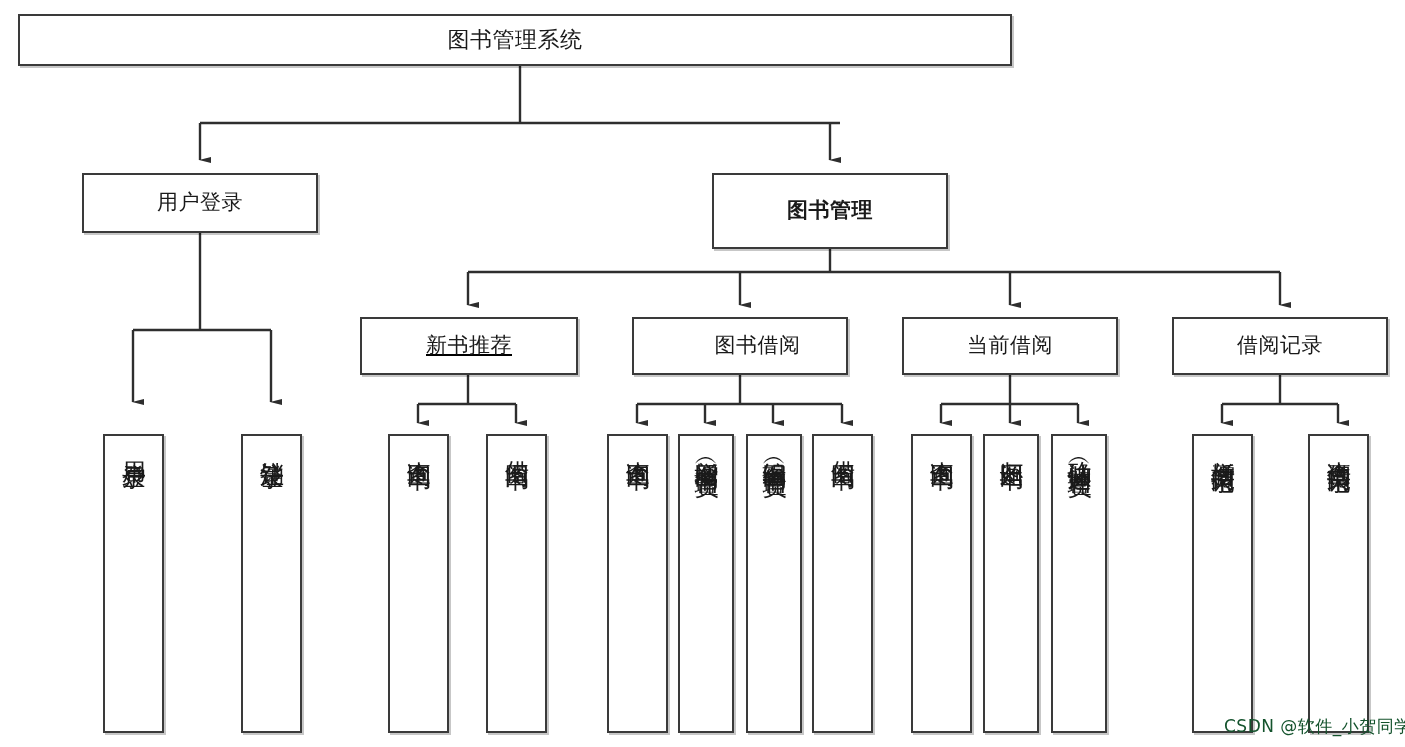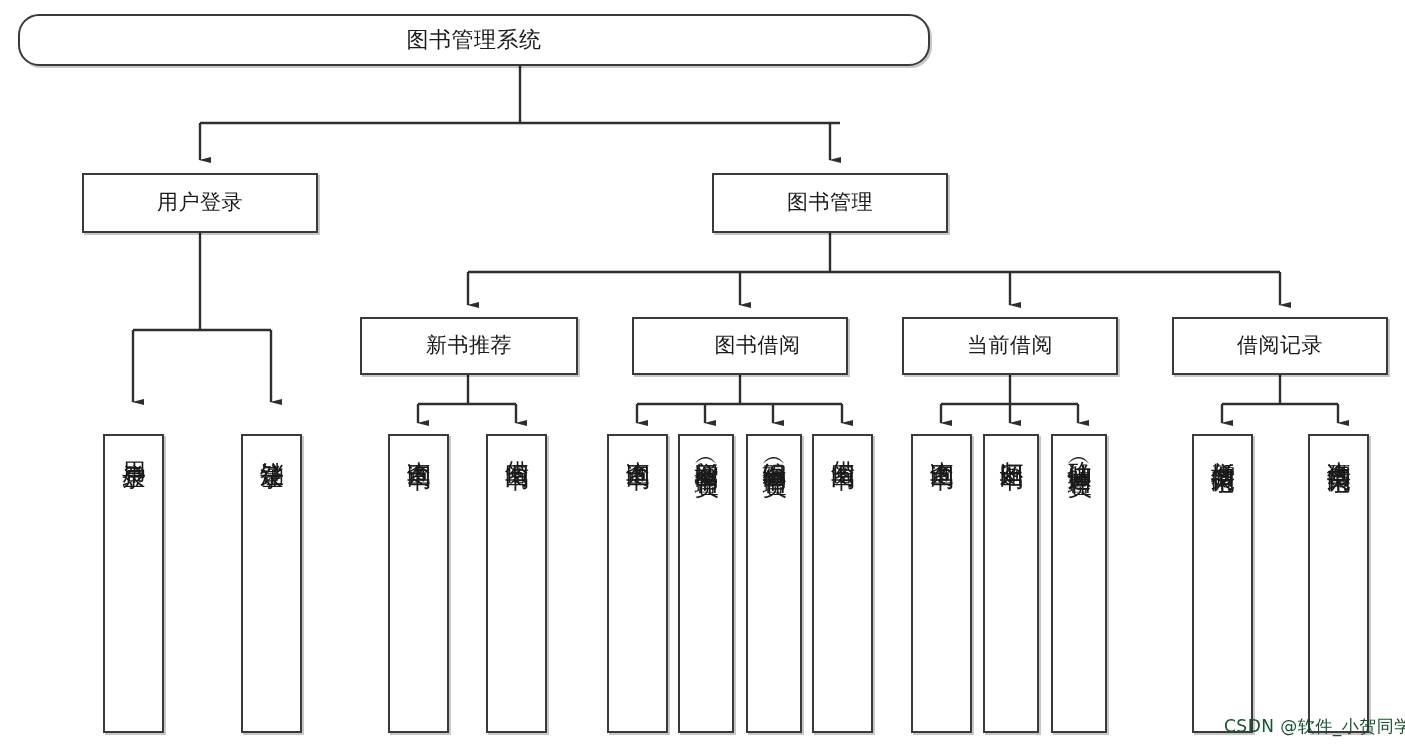--- a/index.html
+++ b/index.html
@@ -103,32 +103,32 @@
       <path d="M1010,404 L1010,423" marker-end="url(#arw)"></path>
       <path d="M1078,404 L1078,423" marker-end="url(#arw)"></path>
 
       <path d="M1280,375 L1280,404"></path>
       <path d="M1222,404 L1338,404"></path>
       <path d="M1222,404 L1222,423" marker-end="url(#arw)"></path>
       <path d="M1338,404 L1338,423" marker-end="url(#arw)"></path>
     </g>
   </svg>
 
-  <div class="node root horiz" style="left:18px;top:14px;width:912px;height:52px;border-radius:21px;">
+  <div class="node root horiz" style="left:18px;top:14px;width:994px;height:52px;">
     <span class="lbl">图书管理系统</span>
   </div>
 
   <div class="node horiz" style="left:82px;top:173px;width:236px;height:60px;">
     <span class="lbl">用户登录</span>
   </div>
-  <div class="node horiz" style="left:712px;top:173px;width:236px;height:60px;">
+  <div class="node horiz" style="left:712px;top:173px;width:236px;height:76px;font-weight:bold;">
     <span class="lbl">图书管理</span>
   </div>
 
-  <div class="node horiz" style="left:360px;top:317px;width:218px;height:58px;">
+  <div class="node horiz" style="left:360px;top:317px;width:218px;height:58px;text-decoration:underline;">
     <span class="lbl">新书推荐</span>
   </div>
   <div class="node horiz" style="left:632px;top:317px;width:216px;height:58px;padding-left:35px;">
     <span class="lbl">图书借阅</span>
   </div>
   <div class="node horiz" style="left:902px;top:317px;width:216px;height:58px;">
     <span class="lbl">当前借阅</span>
   </div>
   <div class="node horiz" style="left:1172px;top:317px;width:216px;height:58px;font-family:Liberation Serif, serif;">
     <span class="lbl">借阅记录</span>

